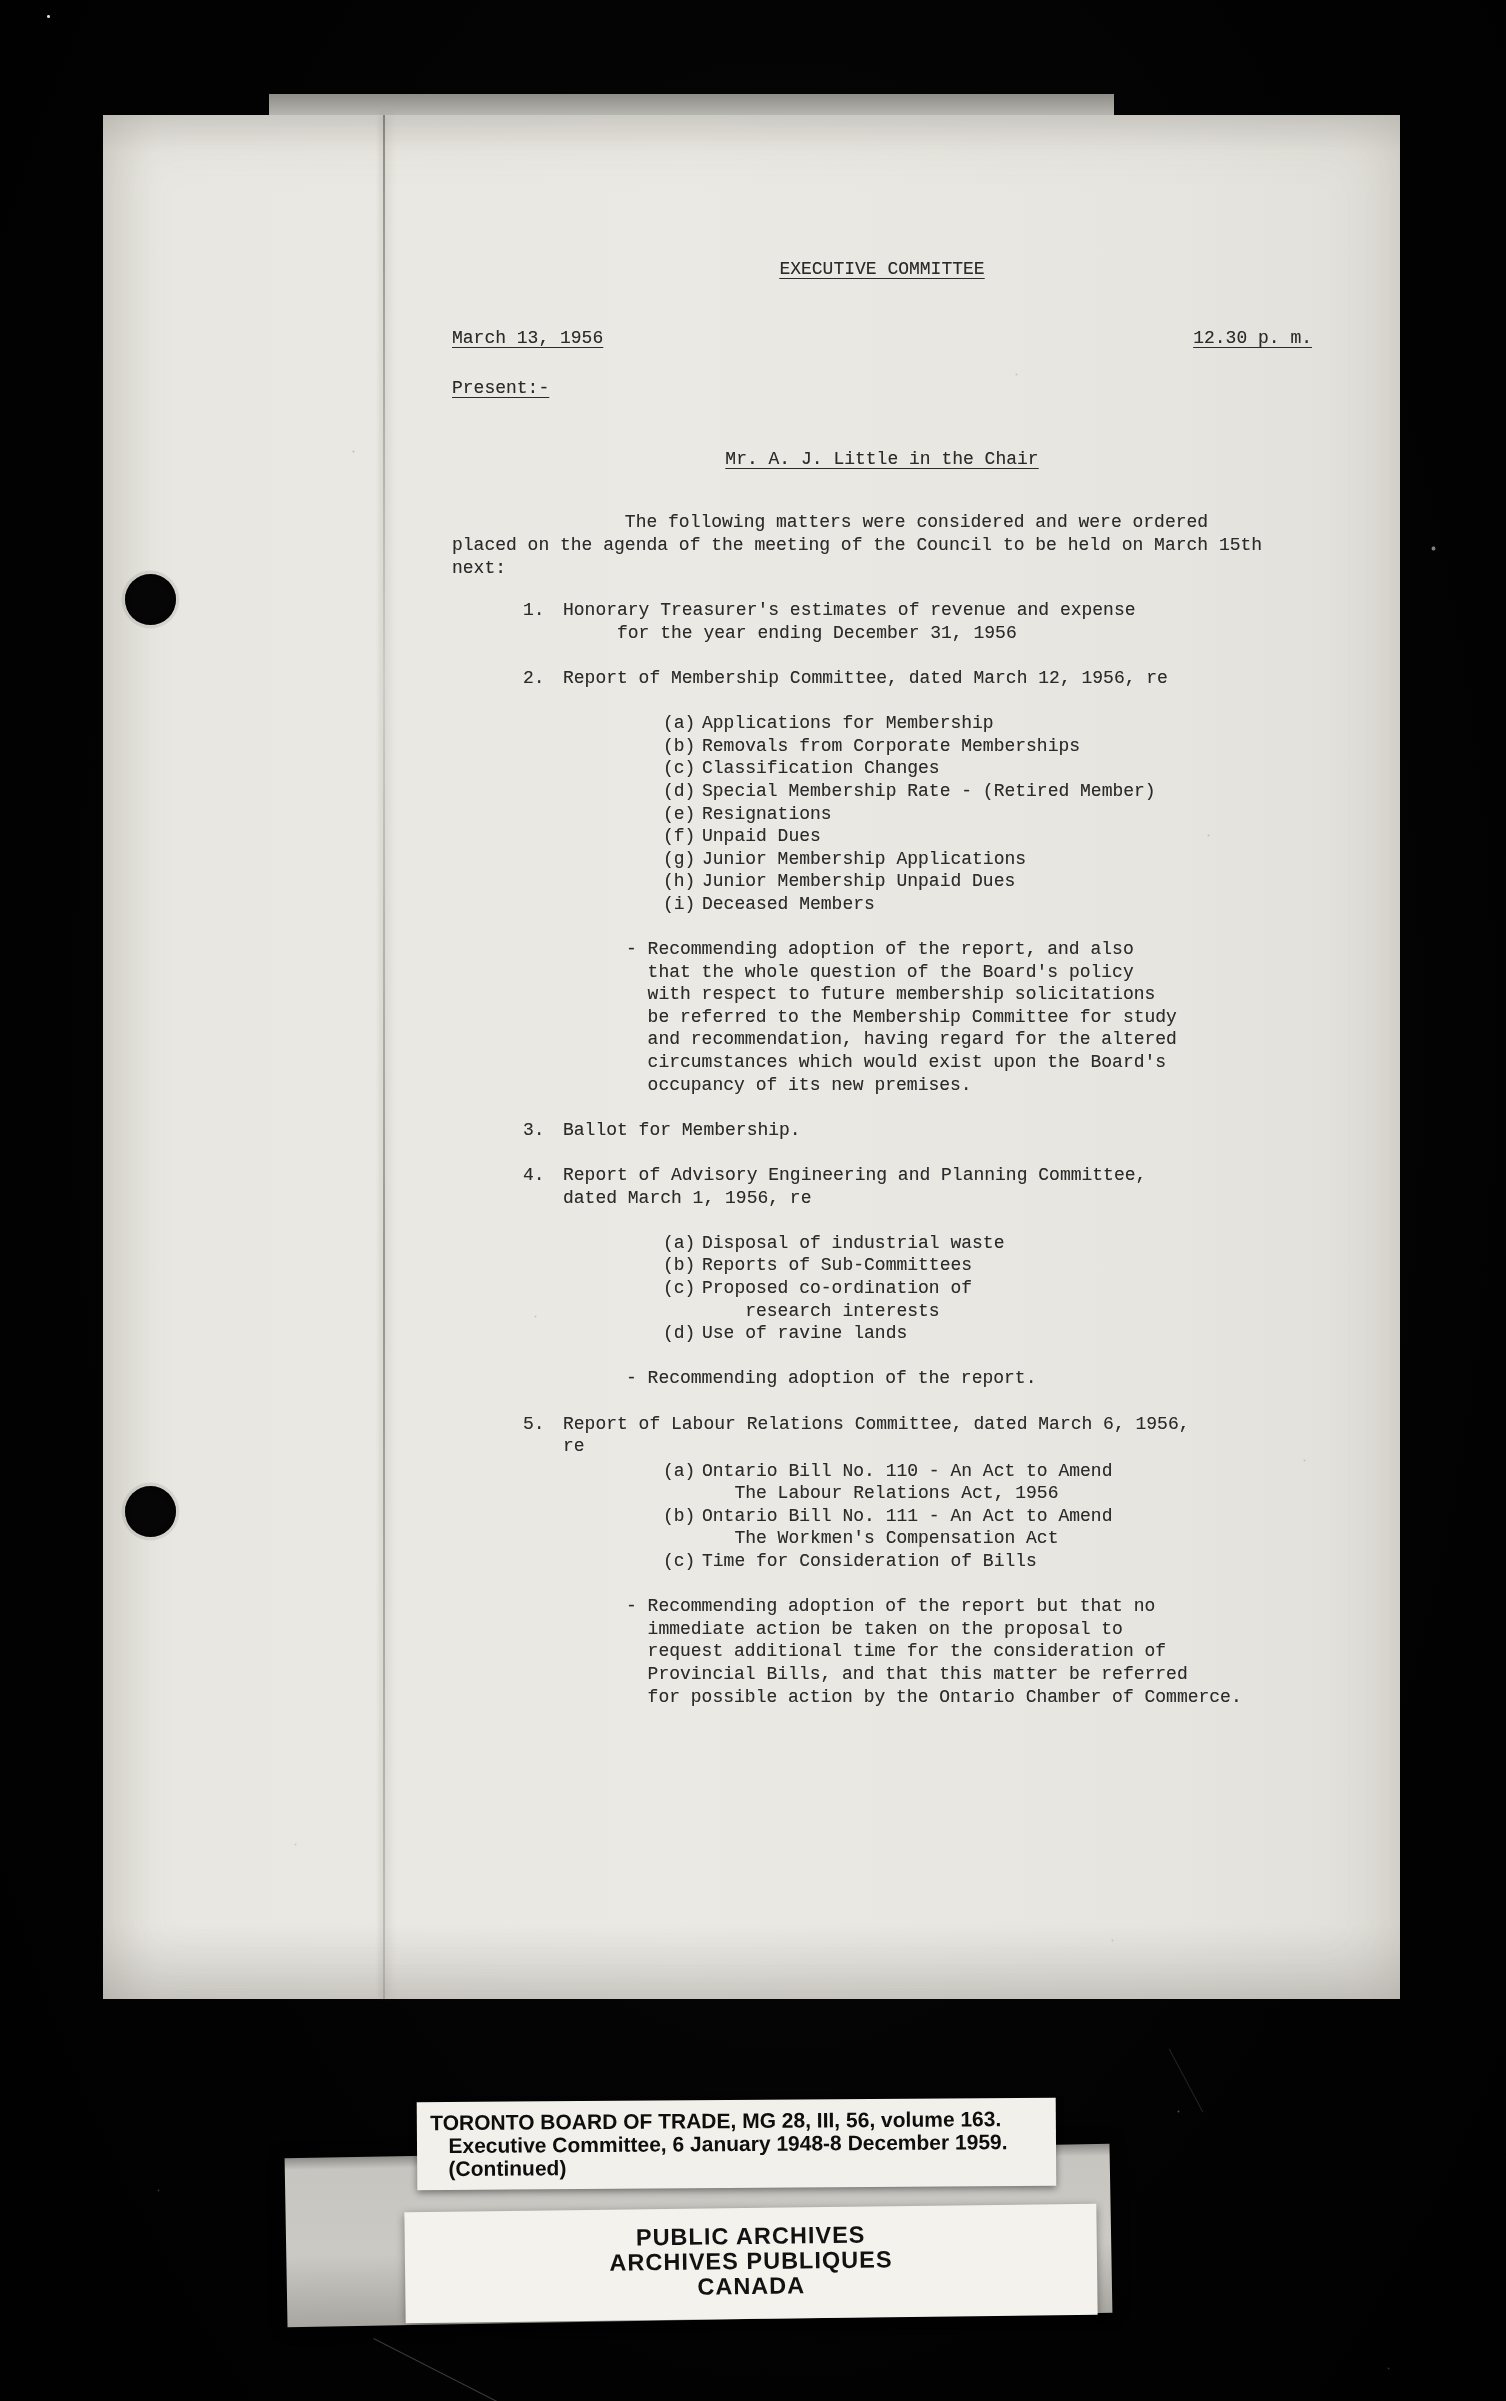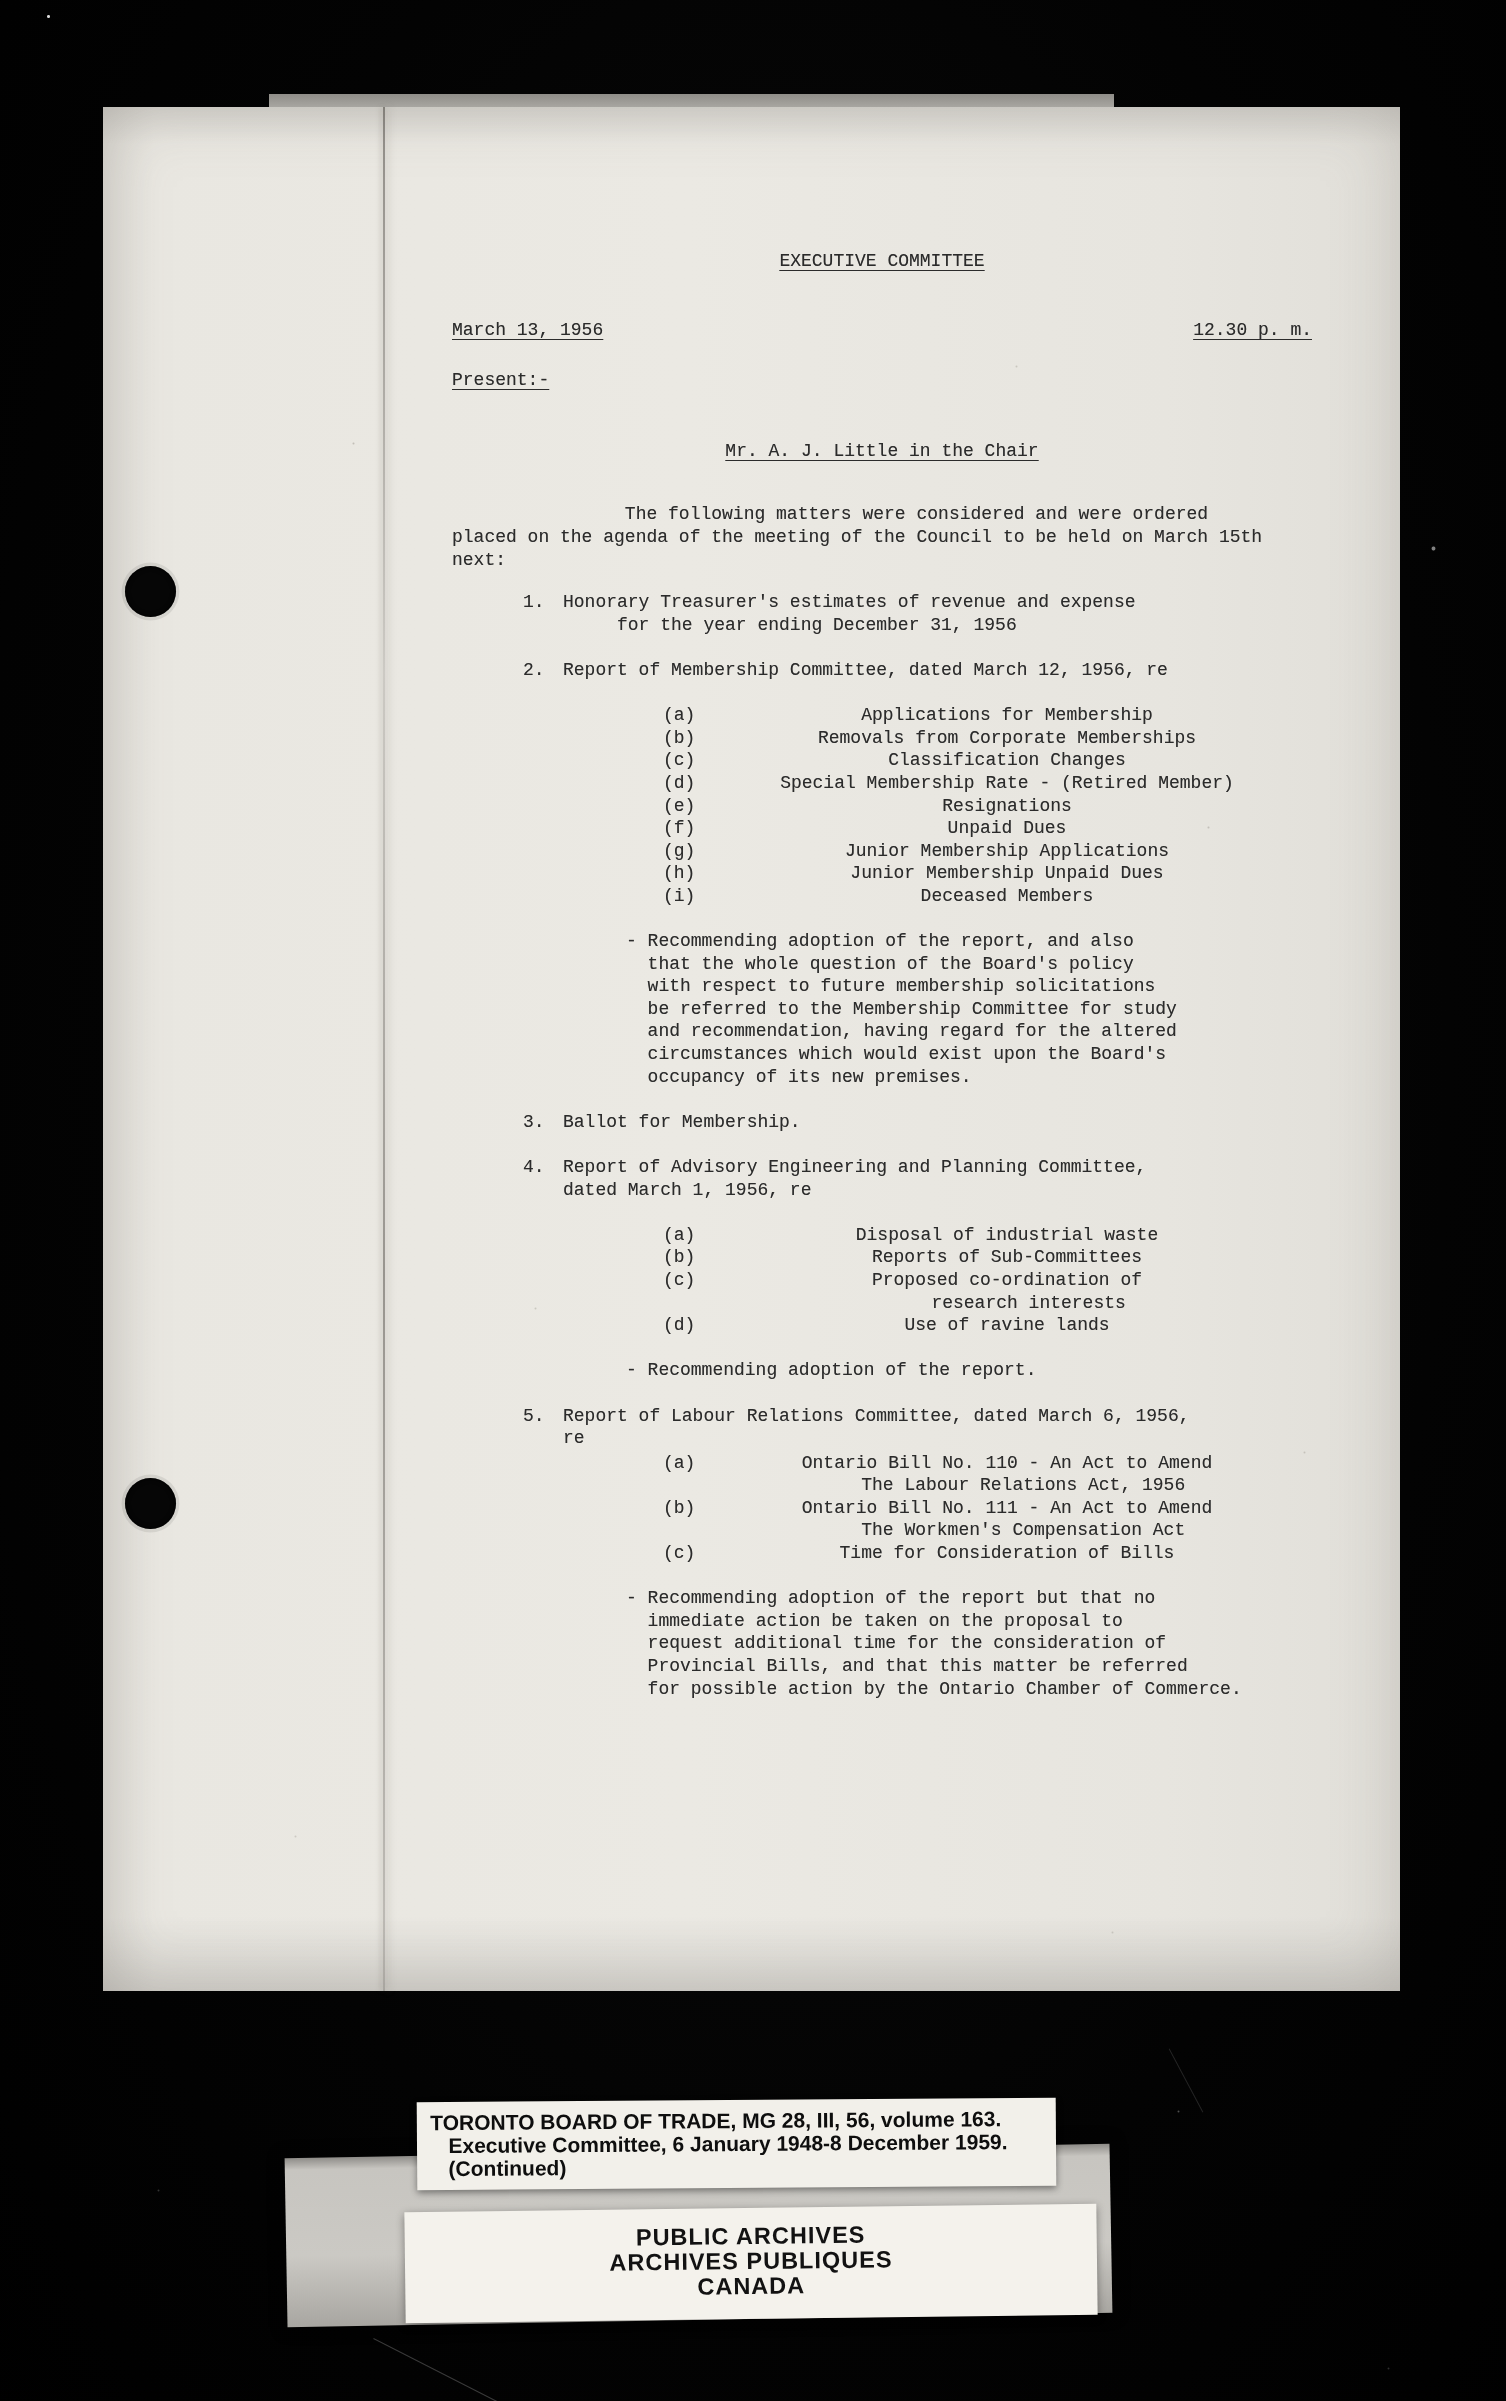--- a/index.html
+++ b/index.html
@@ -9,21 +9,21 @@
     font-family:"Liberation Mono","DejaVu Sans Mono",monospace;
   }
   .scene { position:absolute; inset:0;
     background: radial-gradient(ellipse at 52% 42%, #0b0b0b 0%, #030303 60%, #000 100%); }
 
   
   .paper-behind { position:absolute; left:269px; top:94px; width:845px; height:22px;
     background:linear-gradient(180deg,#8f8d88,#b9b7b2); }
 
   
-  .paper { position:absolute; left:103px; top:107px; width:1297px; height:1884px;
+  .paper { position:absolute; left:103px; top:115px; width:1297px; height:1884px;
     background:
       linear-gradient(180deg, rgba(0,0,0,0.07) 0%, rgba(0,0,0,0) 2%, rgba(0,0,0,0) 96%, rgba(0,0,0,0.09) 100%),
       linear-gradient(90deg, #dfddd7 0%, #e9e7e1 4%, #ebe9e3 45%, #e7e5df 82%, #e1dfd9 100%);
     box-shadow: inset 0 0 67px rgba(118,113,103,0.28);
   }
   .fold-line { position:absolute; left:280px; top:0; width:2.4px; height:100%;
     background: linear-gradient(180deg, rgba(70,66,60,0.55), rgba(70,66,60,0.18) 30%, rgba(70,66,60,0.5) 62%, rgba(70,66,60,0.25));
     box-shadow: 3.4px 0 7.7px rgba(118,113,103,0.35), -2.4px 0 5.8px rgba(118,113,103,0.3);
   }
   .hole { position:absolute; left:22px; width:51px; height:51px; border-radius:50%;
@@ -51,21 +51,21 @@
   .items { margin-top:20px; }
   .item { margin-top:22.6px; }
   .items .item:first-child { margin-top:0; }
   .item-head { display:flex; margin-left:71px; }
   .num { width:40px; flex:none; }
   .item-title { flex:1; }
   .subitems { margin-top:22.6px; }
   .subitems.tight { margin-top:1.9px; }
   .subitem { display:flex; margin-left:211px; }
   .sub-label { width:39px; flex:none; }
-  .sub-text { flex:1;text-align:center; }
+  .sub-text { flex:1; }
   .rec { margin-top:22.6px; margin-left:174px; }
 
   
   .slab { position:absolute; left:286px; top:2151px; width:825px; height:169px;
     background: linear-gradient(180deg, #8e8c88 0, #c7c5c0 7%, #cbc9c4 58%, #a8a6a1 100%);
     transform:rotate(-1deg); box-shadow: 0 0 16.3px rgba(0,0,0,0.6); }
   .catalog { position:absolute; left:417px; top:2100px; width:639px;
     background:#f2f0ea; padding:8.6px 13.4px 10.6px; transform:rotate(-0.4deg);
     font-family:"Liberation Sans",sans-serif; font-weight:bold;
     font-size:21px; line-height:23px; color:#0e0e0e;

